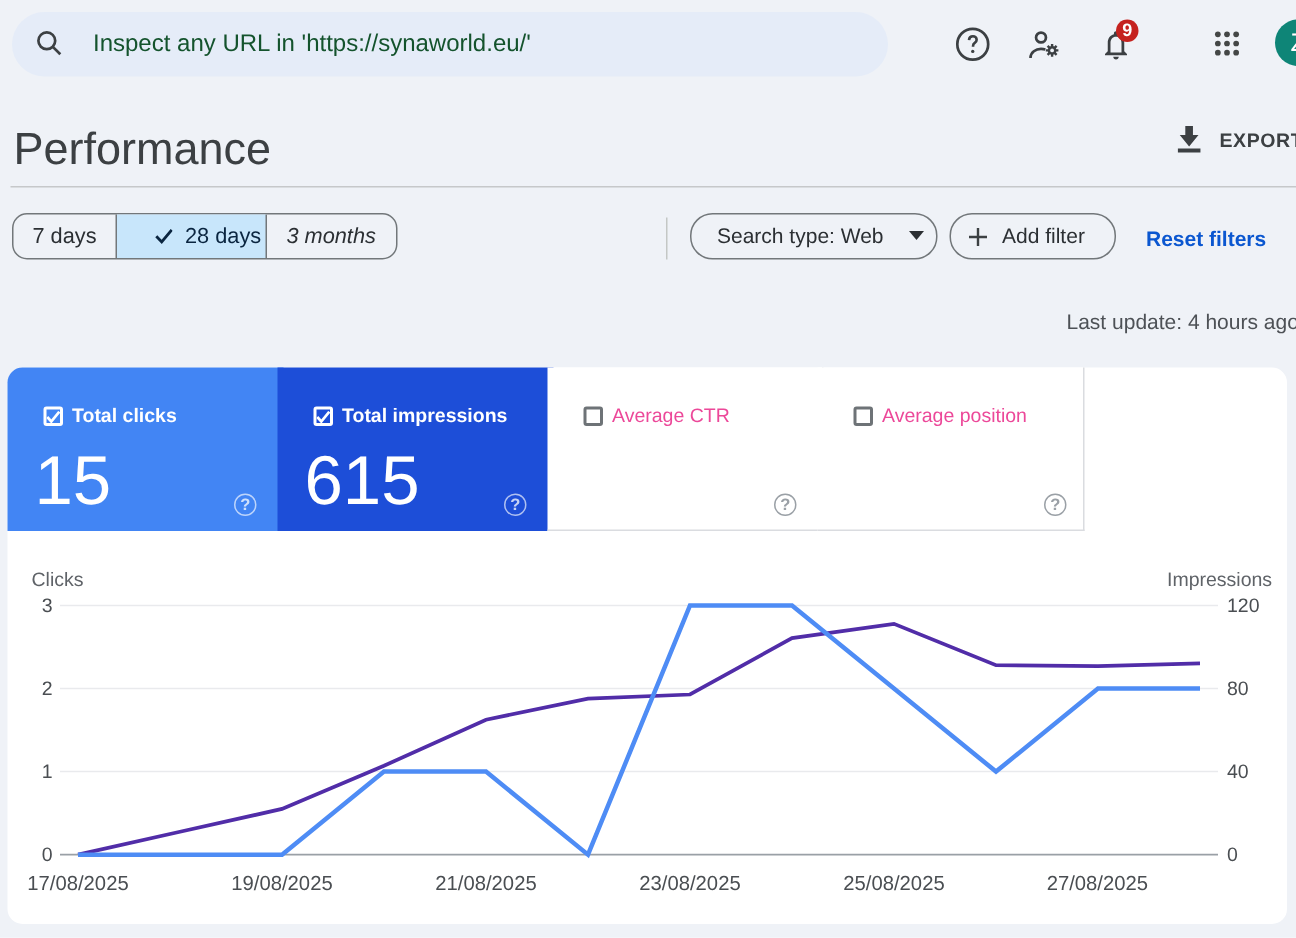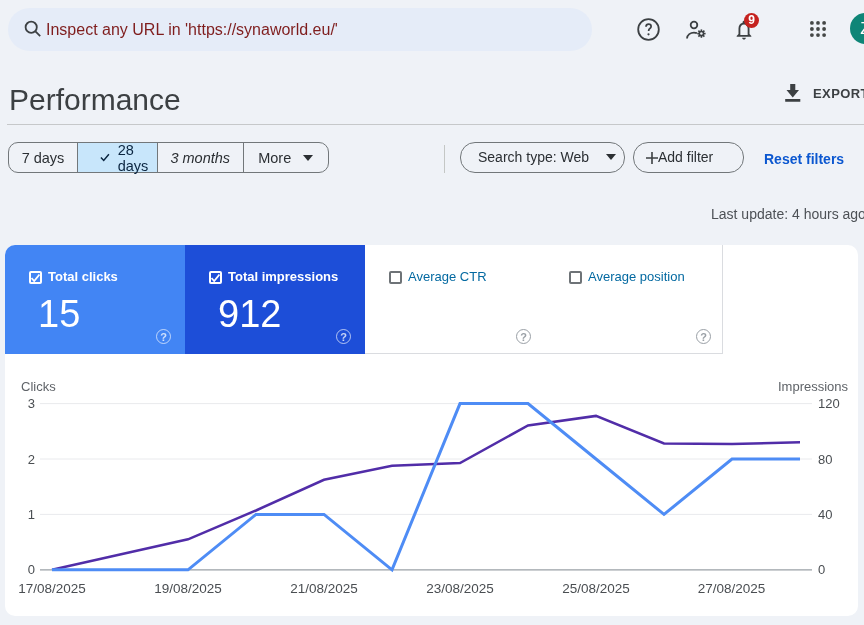--- a/index.html
+++ b/index.html
@@ -1,21 +1,21 @@
 <!DOCTYPE html>
 <html><head>
 <meta charset="utf-8">
 <style>
 * { margin:0; padding:0; box-sizing:border-box; }
 html,body { width:864px; height:625px; background:#eff2f7; font-family:"Liberation Sans", sans-serif; overflow:hidden; position:relative; }
 .abs { position:absolute; }
 
 
 .search { left:8px; top:8px; width:584px; height:43px; border-radius:22px; background:#e5ecf8; }
-.search-ph { left:46px; top:21px; font-size:16px; color:#7f1d1d; }
+.search-ph { left:62px; top:21px; font-size:16px; color:#14532d; }
 .avatar { left:850px; top:13px; width:31px; height:31px; border-radius:50%; background:#0e8577; color:#fff; font-size:17px; text-align:center; line-height:31px; }
 .badge { left:744px; top:13px; width:15px; height:15px; border-radius:50%; background:#c5221f; color:#fff; font-size:12px; font-weight:bold; text-align:center; line-height:15px; }
 
 
 .perf { left:9px; top:83px; font-size:30px; color:#3c4043; }
 .export-t { left:813px; top:86px; font-size:13px; font-weight:bold; letter-spacing:0.4px; color:#3c4043; }
 .hr1 { left:7px; top:124px; width:857px; height:1px; background:#c6c8ca; }
 
 
 .seg { left:8px; top:142px; height:31px; border:1px solid #72777a; border-radius:10px; display:flex; background:transparent; }
@@ -34,22 +34,22 @@
 .card { position:absolute; top:0; width:184px; height:109px; }
 .c1 { left:0; background:#4285f4; border-radius:10px 0 0 0; }
 .c2 { left:180px; background:#1d4ed8; }
 .c3 { left:360px; background:#fff; border-right:1px solid #dadce0; border-bottom:1px solid #dadce0; }
 .c4 { left:540px; width:178px; background:#fff; border-right:1px solid #dadce0; border-bottom:1px solid #dadce0; }
 .cb { position:absolute; left:24px; top:26px; width:13px; height:13px; border-radius:2px; }
 .cbw { border:2px solid #fff; }
 .cbg { border:2px solid #6e7377; }
 .clabel { position:absolute; left:43px; top:24px; font-size:13px; }
 .lw { color:#fff; font-weight:bold; }
-.lg { color:#0369a1; }
-.cval { position:absolute; left:33px; top:48px; font-size:38px; }
+.lg { color:#ec4899; }
+.cval { position:absolute; left:18px; top:48px; font-size:46px; }
 .vw { color:#fff; }
 .vg { color:#5f6368; }
 .qm { position:absolute; left:151px; top:84px; width:15px; height:15px; border-radius:50%; font-size:11px; font-weight:bold; text-align:center; line-height:14.5px; }
 .qw { border:1.5px solid rgba(255,255,255,0.65); color:rgba(255,255,255,0.75); }
 .qg { border:1.5px solid #9aa0a6; color:#9aa0a6; }
 </style>
 </head>
 <body>
 
 <div class="abs search"></div>
@@ -102,45 +102,40 @@
 
 <div class="abs perf">Performance</div>
 <svg class="abs" style="left:785px; top:83.5px;" width="16" height="18" viewBox="0 0 16 18">
   <path fill="#3c4043" d="M5.2 0h5.1v6H14l-6.25 7.6L1.5 6h3.7zM0.2 15h15.1v2.7H0.2z"></path>
 </svg>
 <div class="abs export-t">EXPORT</div>
 <div class="abs hr1"></div>
 
 <div class="abs seg">
   <div style="width:69px;">7 days</div>
-  <div class="sel" style="width:80px;padding-left:22px;">
+  <div class="sel" style="width:100px;padding-left:22px;">
     <svg width="12.5" height="11" viewBox="0 0 12.5 11" style="margin-right:8px;">
         <path d="M1.2 5.5l3.6 3.8L11.5 1.2" fill="none" stroke="#0a2540" stroke-width="1.9"></path>
       </svg>
     28 days
   </div>
   <div style="width:85.5px;font-style:italic;">3 months</div>
-  <div style="width:84.5px;">More
-    <svg width="10" height="6" viewBox="0 0 10 6" style="margin-left:12px;">
-        <path d="M0 0h10L5 6z" fill="#2b2f33"></path>
-      </svg>
-  </div>
 </div>
 <div class="abs vsep"></div>
 <div class="abs chip chip1">
     <span style="margin-left:17px;">Search type: Web</span>
   <svg width="10" height="6" viewBox="0 0 10 6" style="margin-left:17px;">
       <path d="M0 0h10L5 6z" fill="#2b2f33"></path>
     </svg>
 </div>
 <div class="abs chip chip2">
   <svg width="12" height="12" viewBox="0 0 12 12" style="margin-left:12px; margin-top:2px;">
       <path d="M6 0v12M0 6h12" stroke="#3c4043" stroke-width="1.6"></path>
     </svg>
-  <span style="">Add filter</span>
+  <span style="margin-left:10px;">Add filter</span>
 </div>
 <div class="abs reset">Reset filters</div>
 <div class="abs lastupd">Last update: 4 hours ago</div>
 
 <div class="abs container">
   <div class="card c1">
     <div class="cb cbw">
         <svg width="9" height="8" viewBox="0 0 9 8" style="position:absolute;left:0;top:0.5px;">
           <path d="M0.5 4l2.7 3L8.5 0.5" fill="none" stroke="#fff" stroke-width="1.8"></path>
         </svg>
@@ -149,21 +144,21 @@
     <div class="cval vw">15</div>
     <div class="qm qw">?</div>
   </div>
   <div class="card c2">
     <div class="cb cbw">
         <svg width="9" height="8" viewBox="0 0 9 8" style="position:absolute;left:0;top:0.5px;">
           <path d="M0.5 4l2.7 3L8.5 0.5" fill="none" stroke="#fff" stroke-width="1.8"></path>
         </svg>
       </div>
     <div class="clabel lw">Total impressions</div>
-    <div class="cval vw">912</div>
+    <div class="cval vw">615</div>
     <div class="qm qw">?</div>
   </div>
   <div class="card c3">
     <div class="cb cbg"></div>
     <div class="clabel lg">Average CTR</div>
     <div class="qm qg">?</div>
   </div>
   <div class="card c4">
     <div class="cb cbg"></div>
     <div class="clabel lg">Average position</div>

